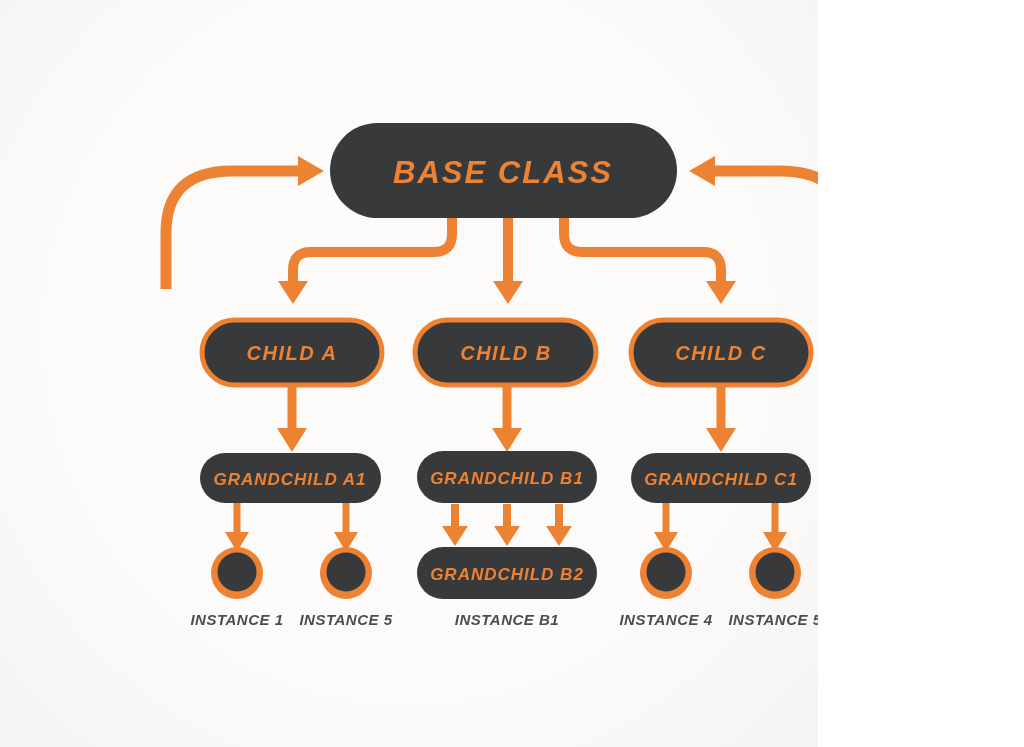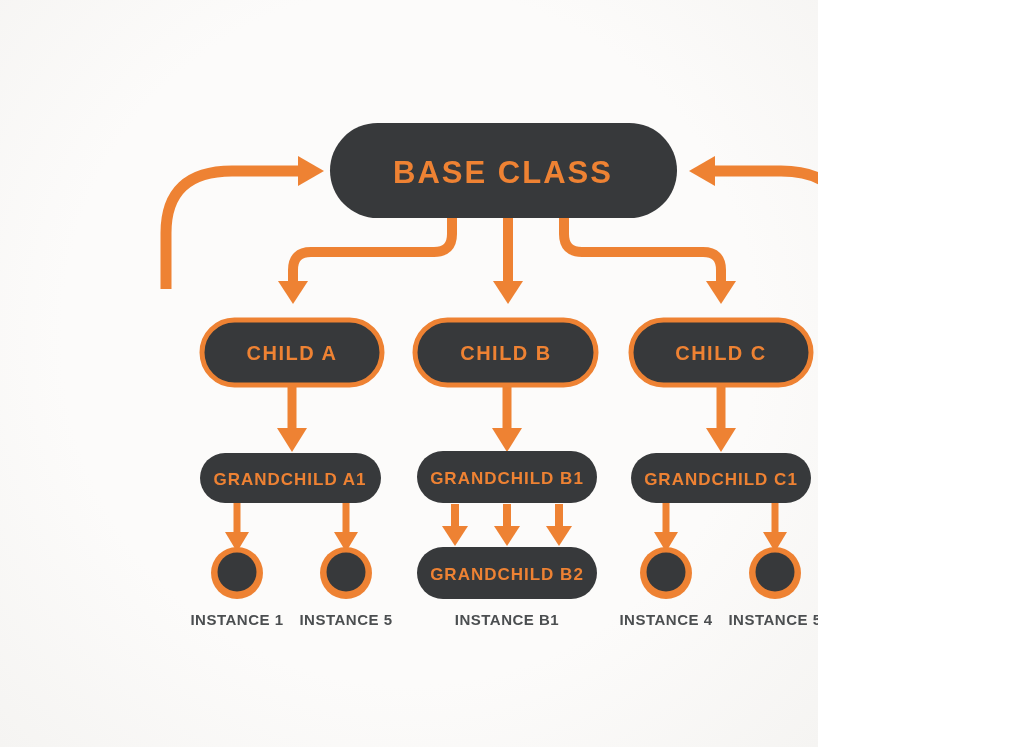--- a/index.html
+++ b/index.html
@@ -6,20 +6,21 @@
   body{
     width:1024px;height:747px;
     font-family:"Liberation Sans", sans-serif;
     background:#fff;
   }
   .canvas{
     position:relative;
     width:818px;height:747px;
     background:radial-gradient(ellipse at 50% 45%, var(--background) 60%, #f5f4f2 100%);
     overflow:hidden;
+    font-style:italic;
   }
   svg{display:block;}
   .arrow{
     stroke:var(--orange);
     fill:none;
   }
   .arrowhead{
     fill:var(--orange);
     stroke:none;
   }

